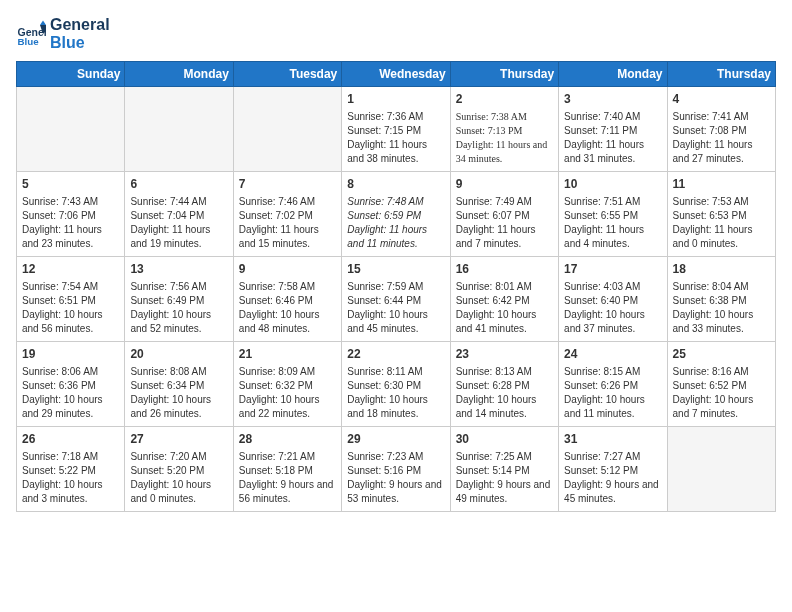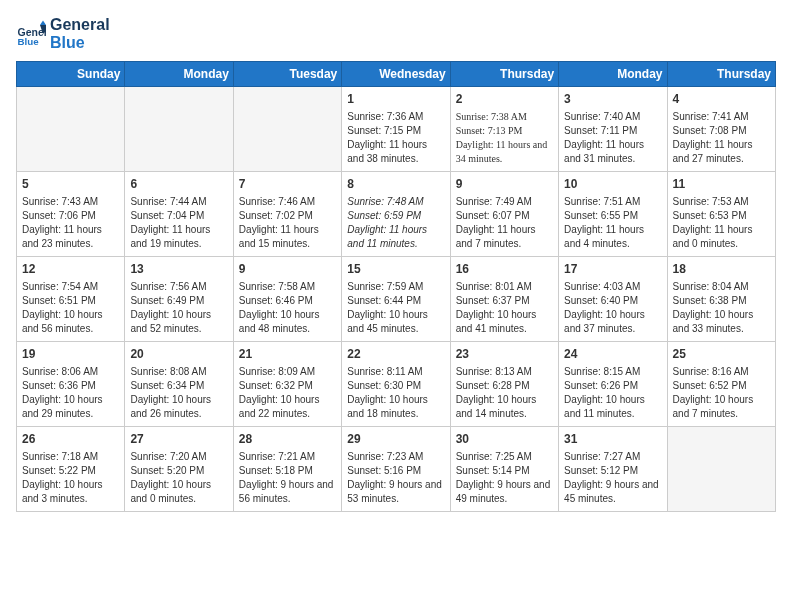--- a/index.html
+++ b/index.html
@@ -200,21 +200,21 @@
         </td>
         <td>
           <span class="day-num">15</span>
           <div class="day-info" style="white-space: pre-line;">Sunrise: 7:59 AM
 Sunset: 6:44 PM
 Daylight: 10 hours and 45 minutes.</div>
         </td>
         <td>
           <span class="day-num">16</span>
           <div class="day-info" style="white-space: pre-line;">Sunrise: 8:01 AM
-Sunset: 6:37 PM
+Sunset: 6:42 PM
 Daylight: 10 hours and 41 minutes.</div>
         </td>
         <td>
           <span class="day-num">17</span>
           <div class="day-info" style="white-space: pre-line;">Sunrise: 4:03 AM
 Sunset: 6:40 PM
 Daylight: 10 hours and 37 minutes.</div>
         </td>
         <td>
           <span class="day-num">18</span>

